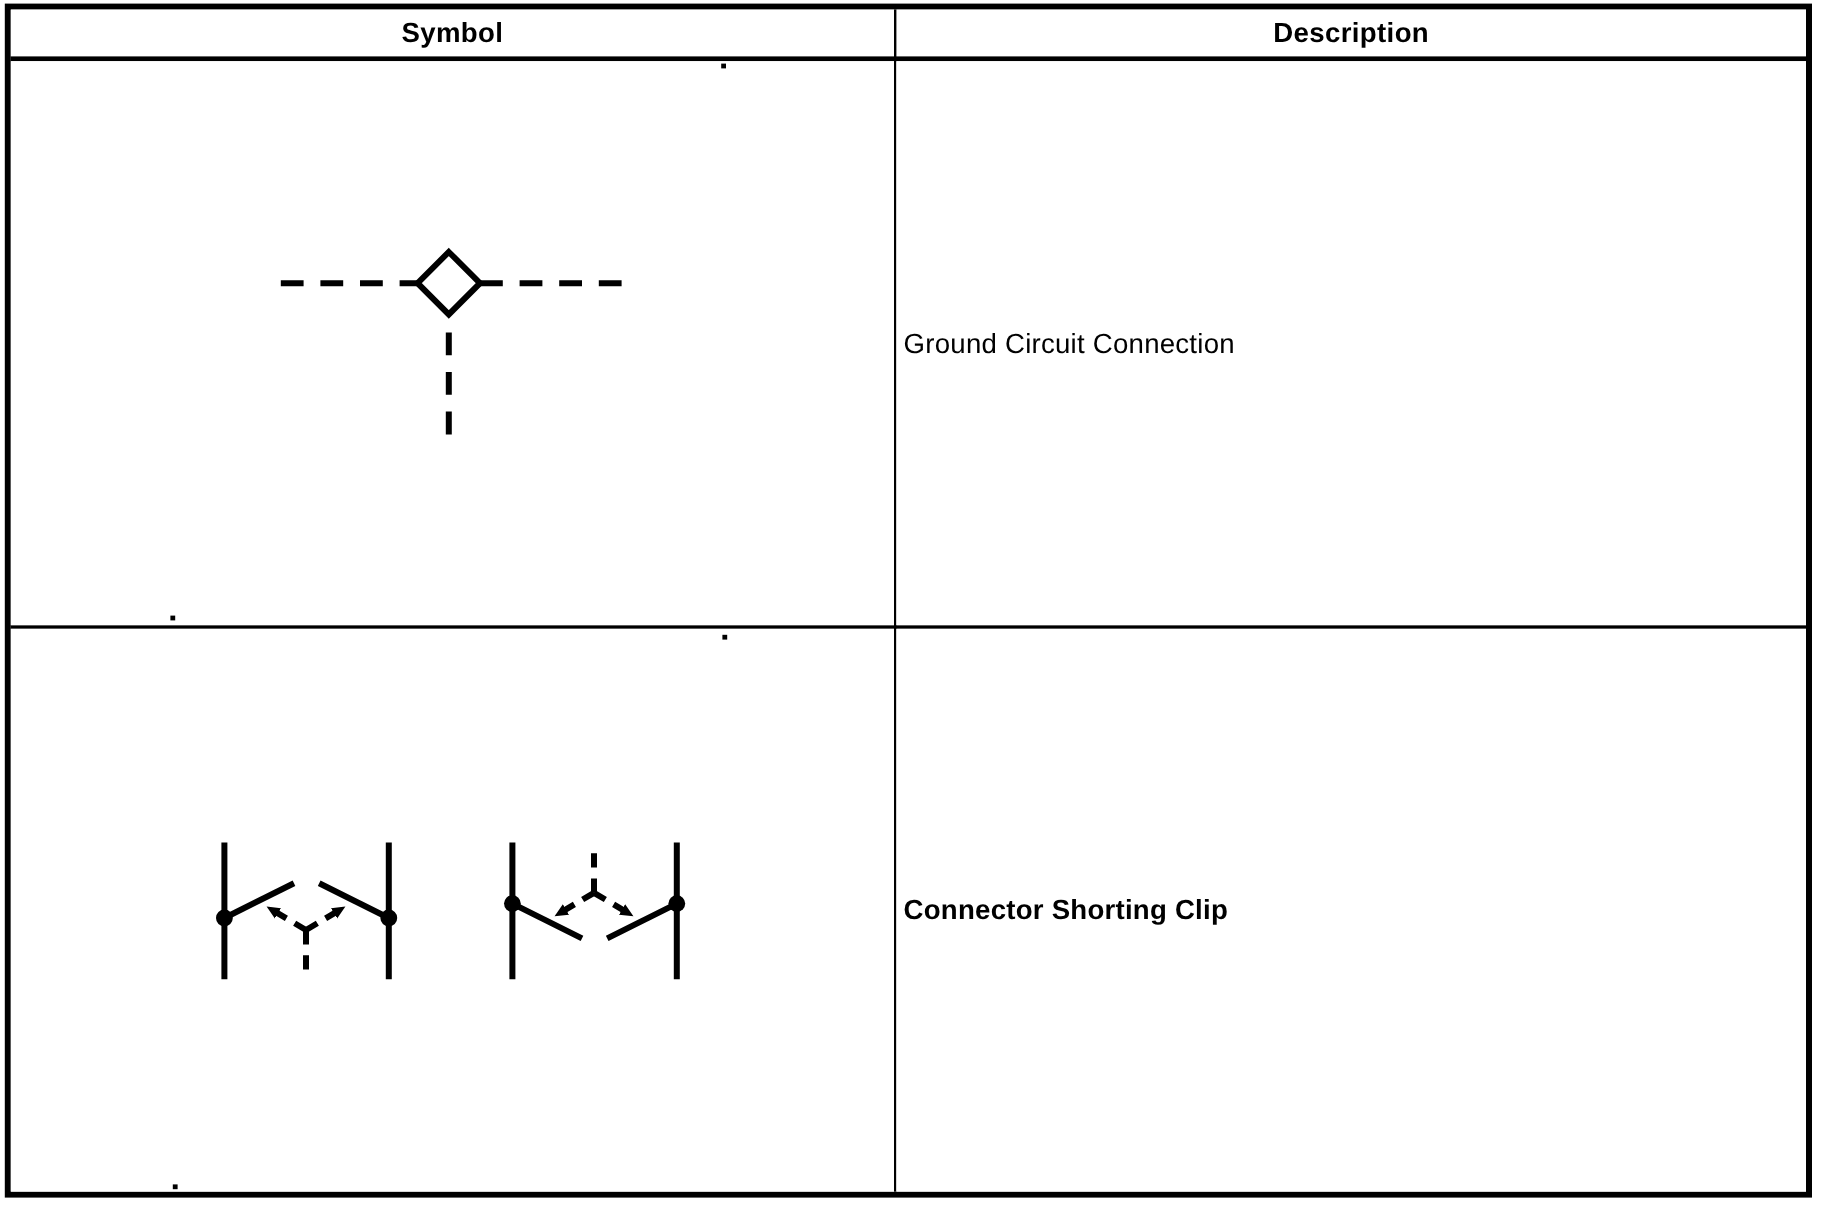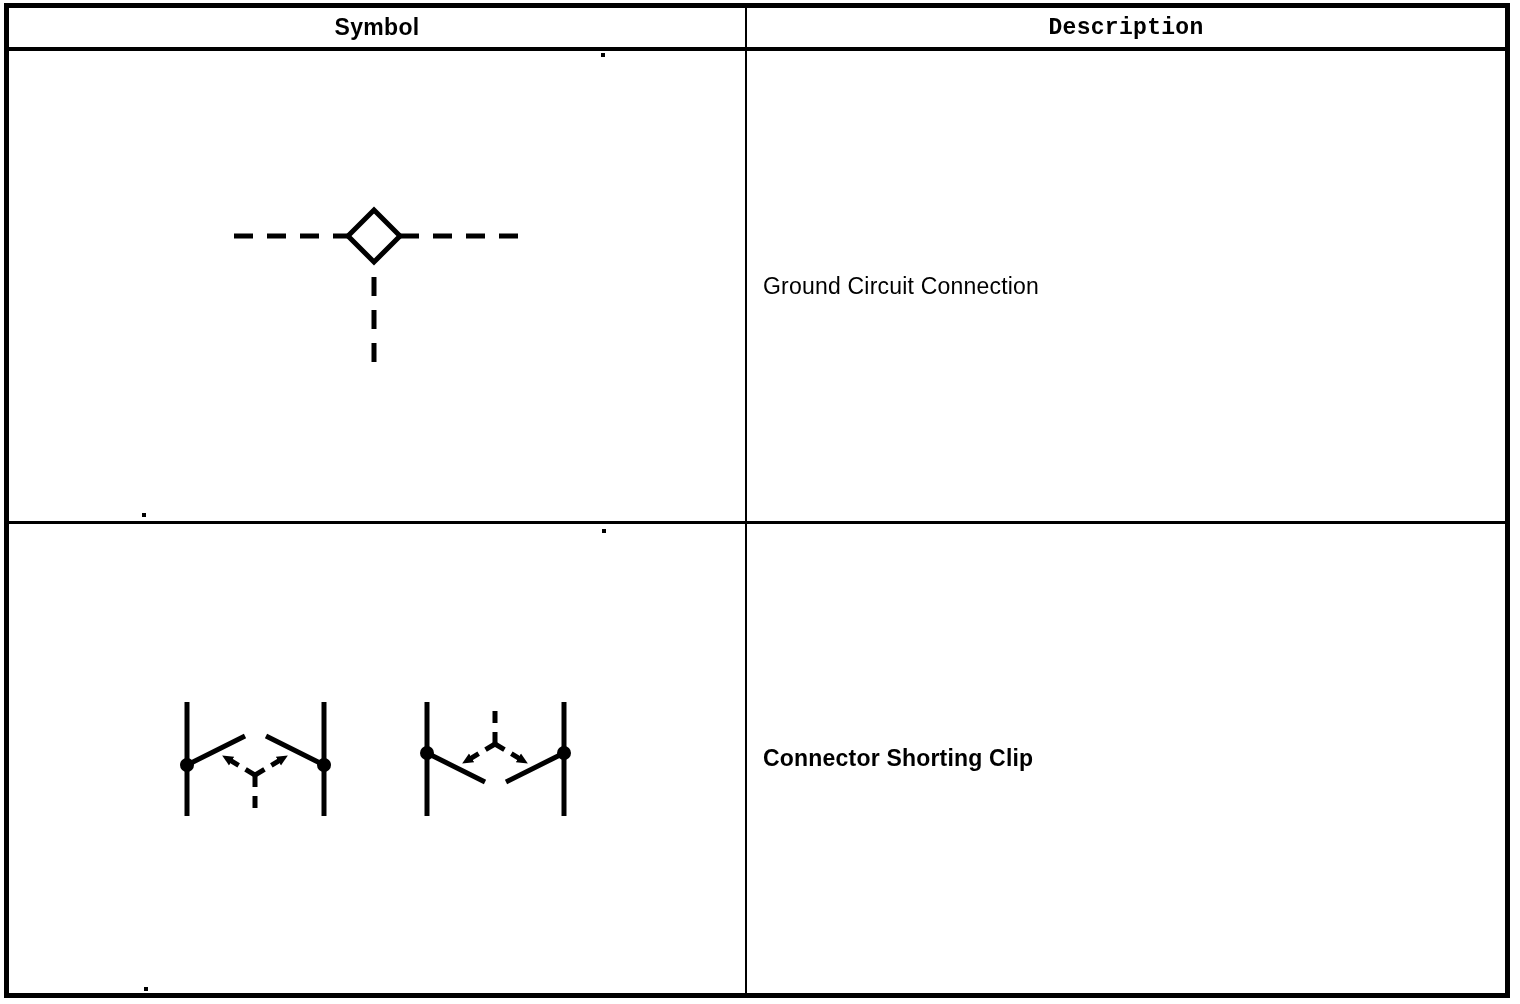--- a/index.html
+++ b/index.html
@@ -19,27 +19,27 @@
   .divider { background:#000; }
   .col-divider { grid-column:2; grid-row:1 / span 5; }
   .header-rule { grid-row:2; grid-column:1 / span 3; }
   .row-rule   { grid-row:4; grid-column:1 / span 3; }
   .cell { display:flex; align-items:center; background:#fff; }
   .header-cell {
     justify-content:center; font-weight:bold; font-size:23px;
     letter-spacing:0.3px;
   }
   .hc-symbol { grid-column:1; grid-row:1; }
-  .hc-desc   { grid-column:3; grid-row:1;font-family:Liberation Mono, monospace; }
+  .hc-desc   { grid-column:3; grid-row:1; }
   .sym-cell  { justify-content:center; }
   .sc-1 { grid-column:1; grid-row:3; }
   .dc-1 { grid-column:3; grid-row:3; }
   .sc-2 { grid-column:1; grid-row:5; }
   .dc-2 { grid-column:3; grid-row:5;font-weight:bold; }
-  .desc-cell { font-size:23px; padding-left:16px; letter-spacing:0.2px; }
+  .desc-cell { font-size:23px; padding-left:6px; letter-spacing:0.2px; }
   .artifact {
     position:absolute; width:4px; height:4px; background:#000;
   }
   svg { display:block; }
 </style>
 </head>
 <body>
 
 <div class="legend-table">
 

